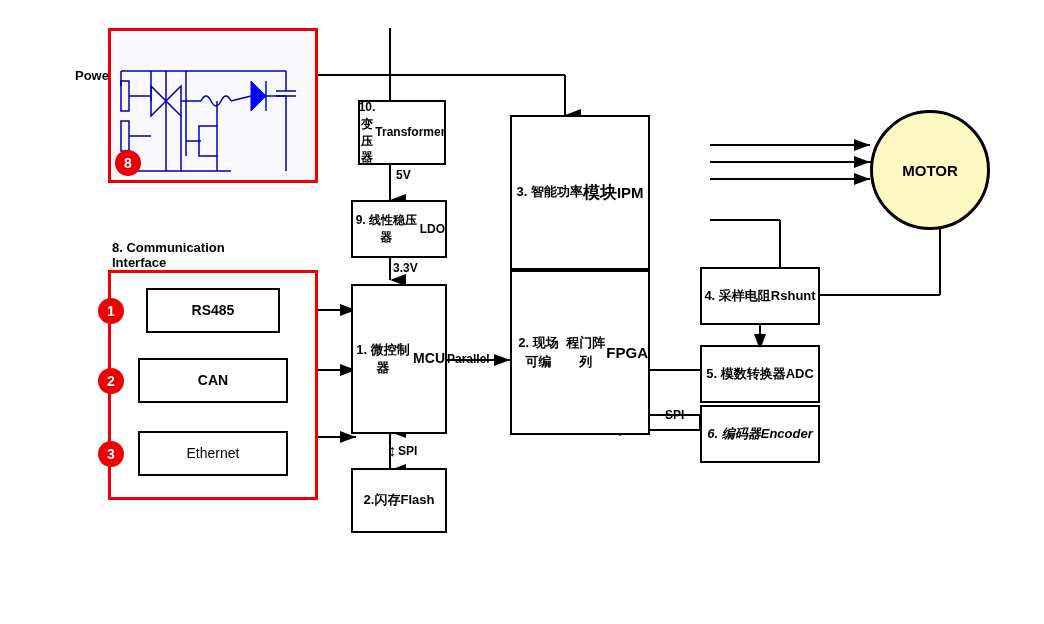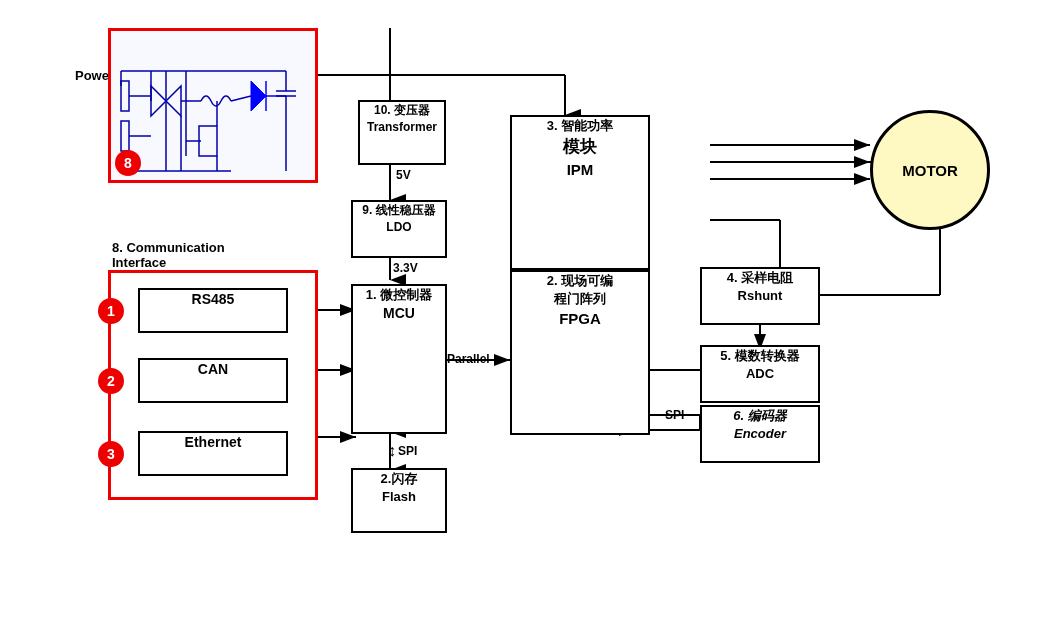--- a/index.html
+++ b/index.html
@@ -16,23 +16,23 @@
       top: 0; left: 0;
       width: 1044px;
       height: 624px;
     }
     
     .box {
       position: absolute;
       border: 2px solid #000;
       background: #fff;
       display: flex;
-      flex-direction: column;
+      flex-direction: row;
       align-items: center;
-      justify-content: flex-start;
+      justify-content: center;
       text-align: center;
       font-size: 13px;
       line-height: 1.4;
     }
     
     .comm-group {
       position: absolute;
       border: 3px solid #e00;
       left: 108px;
       top: 270px;
@@ -281,33 +281,33 @@
 
   <div style="position:absolute; left:112px; top:240px; font-size:13px; font-weight:bold;">
     <div>8. Communication</div>
     <div>Interface</div>
   </div>
 
   <div class="comm-group">
 
     <div style="position:absolute; top:15px; left:0; right:0; display:flex; align-items:center; justify-content:center;">
       <div class="circle-num" style="position:absolute; left:-13px; top:50%; transform:translateY(-50%);">1</div>
-      <div class="box" style="position:relative; width:150px; height:45px; border:2px solid #000;">
+      <div class="box" style="position:relative; width:134px; height:45px; border:2px solid #000;">
         <span style="font-size:14px;font-weight:bold;">RS485</span>
       </div>
     </div>
 
     <div style="position:absolute; top:85px; left:0; right:0; display:flex; align-items:center; justify-content:center;">
       <div class="circle-num" style="position:absolute; left:-13px; top:50%; transform:translateY(-50%);">2</div>
       <div class="box" style="position:relative; width:150px; height:45px; border:2px solid #000;">
         <span style="font-size:14px;font-weight:bold;">CAN</span>
       </div>
     </div>
 
     <div style="position:absolute; top:158px; left:0; right:0; display:flex; align-items:center; justify-content:center;">
       <div class="circle-num" style="position:absolute; left:-13px; top:50%; transform:translateY(-50%);">3</div>
       <div class="box" style="position:relative; width:150px; height:45px; border:2px solid #000;">
-        <span style="font-size:14px;font-weight:bold;">Ethernet</span>
+        <span style="font-size:14px;font-weight:normal;">Ethernet</span>
       </div>
     </div>
   </div>
 
 </div>
 
 </body></html>

